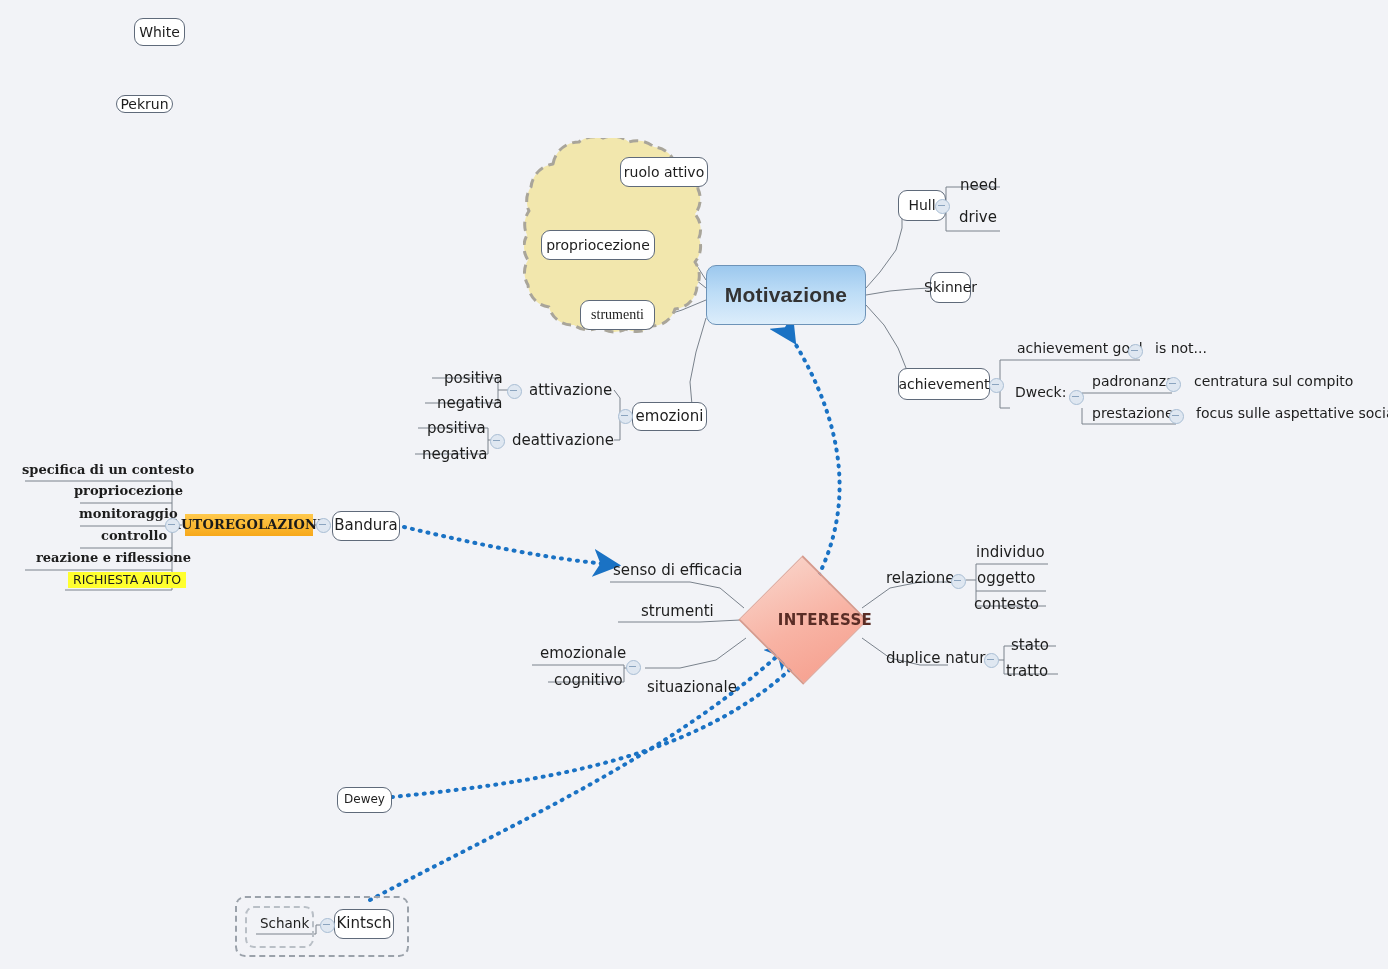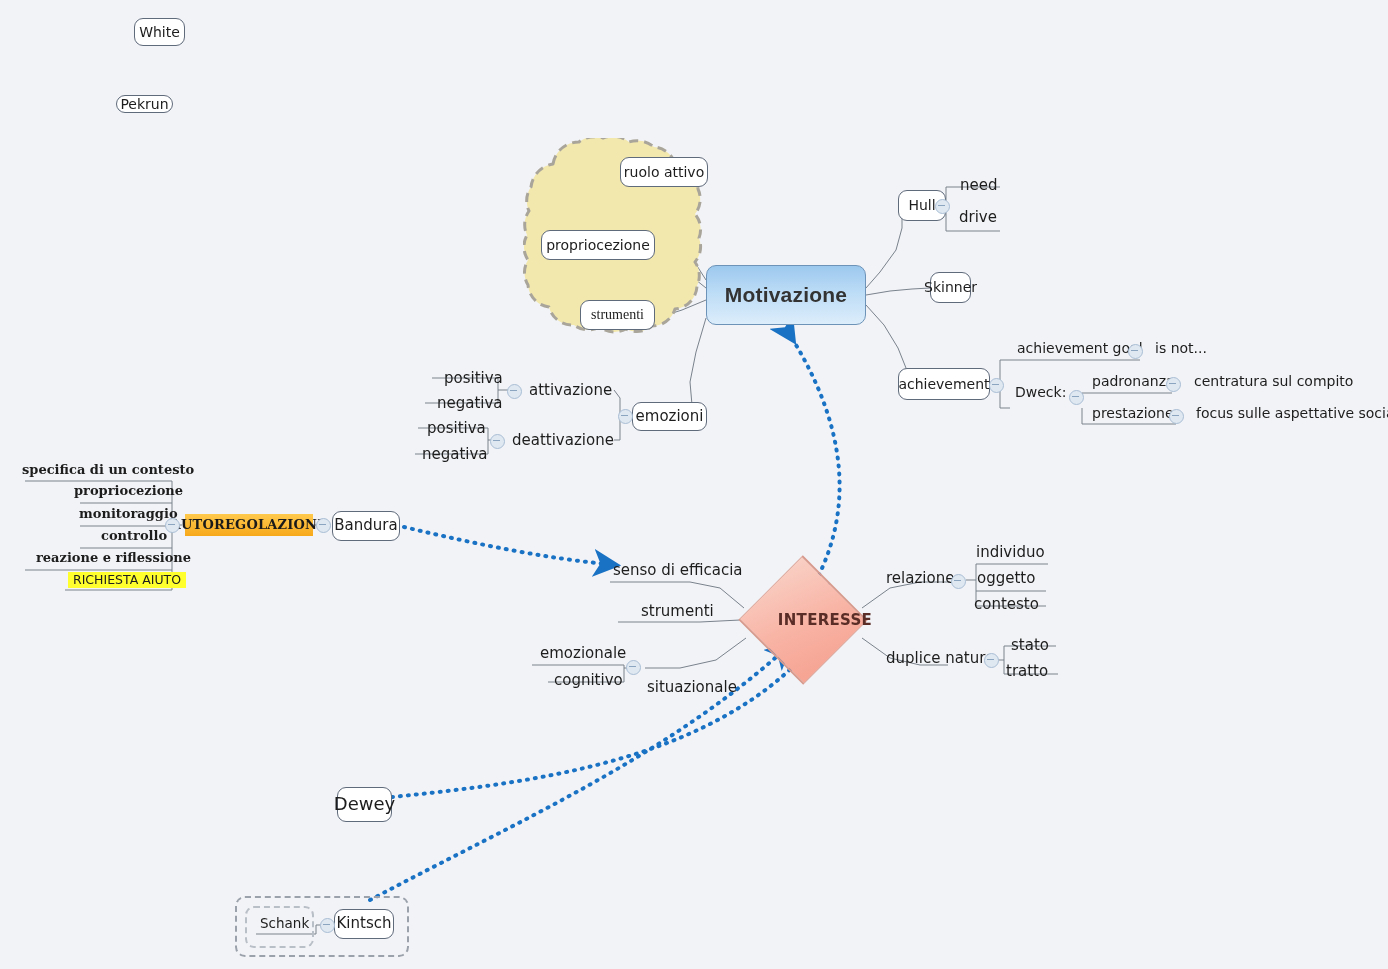--- a/index.html
+++ b/index.html
@@ -298,21 +298,21 @@
   <div class="handle" style="left:951px;top:574px;"></div>
   <div class="leaf" style="left:973px;top:544px;">individuo</div>
   <div class="leaf" style="left:974px;top:570px;">oggetto</div>
   <div class="leaf" style="left:971px;top:596px;">contesto</div>
 
   <div class="leaf" style="left:883px;top:650px;">duplice natura</div>
   <div class="handle" style="left:984px;top:653px;"></div>
   <div class="leaf" style="left:1008px;top:637px;">stato</div>
   <div class="leaf" style="left:1003px;top:663px;">tratto</div>
 
-  <div class="node" style="left:337px;top:787px;width:55px;height:35px;font-size:18px;">Dewey</div>
+  <div class="node" style="left:337px;top:787px;width:55px;height:26px;font-size:12px;">Dewey</div>
 
   <div class="dash-box" style="left:235px;top:896px;width:170px;height:57px;"></div>
   <div class="dash-box inner" style="left:245px;top:906px;width:65px;height:38px;"></div>
   <div class="leaf small" style="left:257px;top:916px;">Schank</div>
   <div class="handle" style="left:320px;top:918px;"></div>
   <div class="node" style="left:334px;top:909px;width:60px;height:30px;font-size:15px;">Kintsch</div>
 
 </div>
 
 </body></html>

